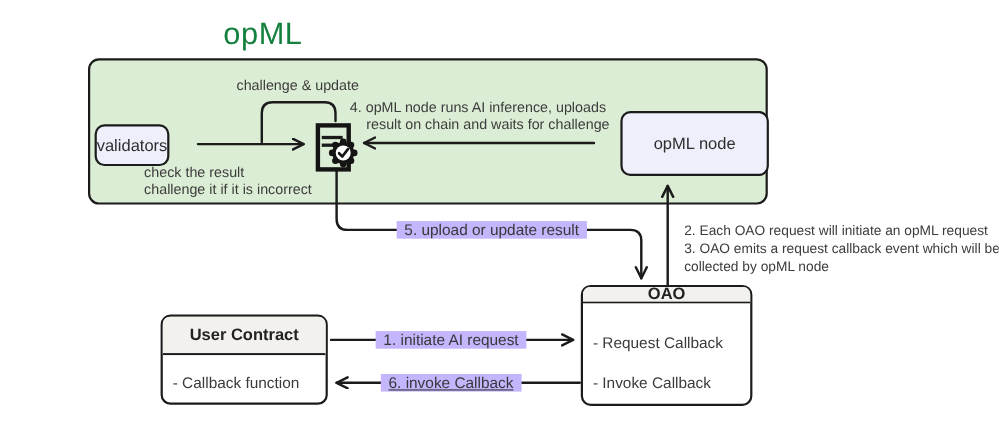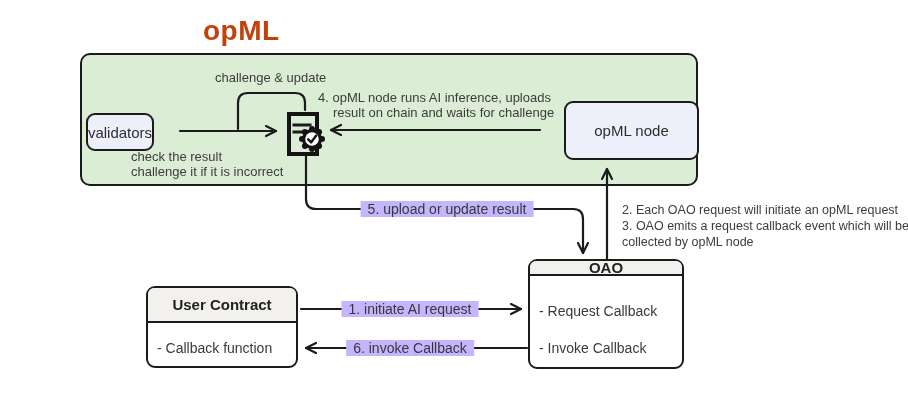--- a/index.html
+++ b/index.html
@@ -8,21 +8,21 @@
     --header-fill:#f2f1ed;
     --line:#1b1b1b;
     --note-text:#3c3c3c;
   }
   html,body{margin:0;padding:0;background:#fff;}
   .canvas{
     position:relative;width:908px;height:406px;background:#ffffff;overflow:hidden;
     font-family:"Liberation Sans","DejaVu Sans",sans-serif;color:var(--note-text);
   }
   .title{
-    position:absolute;left:203px;top:15px;font-size:28px;font-weight:bold;color:#c2410c;
+    position:absolute;left:203px;top:15px;font-size:28px;font-weight:normal;color:#15803d;
     letter-spacing:.5px;
     text-align:right;
   }
   .green-region{
     position:absolute;left:80px;top:53px;width:618px;height:133px;box-sizing:border-box;
     background:var(--green-fill);border:2.5px solid var(--line);border-radius:10px;
   }
   svg.wires{position:absolute;left:0;top:0;width:908px;height:406px;}
   .wire{stroke:var(--line);stroke-width:2.2;fill:none;stroke-linecap:round;stroke-linejoin:round;}
   .thick{stroke:var(--line);fill:none;stroke-linecap:square;}
@@ -121,21 +121,21 @@
     <div class="indent">result on chain and waits for challenge</div>
   </div>
 
   <div class="note check-note">
     <div>check the result</div>
     <div>challenge it if it is incorrect</div>
   </div>
 
   <div class="line-label" style="left:447px;top:209px;">5. upload or update result</div>
   <div class="line-label" style="left:410px;top:309px;">1. initiate AI request</div>
-  <div class="line-label" style="left:410px;top:348px;">6. invoke Callback</div>
+  <div class="line-label" style="left:410px;top:348px;text-decoration:underline;">6. invoke Callback</div>
 
   <div class="note oao-note">
     <div>2. Each OAO request will initiate an opML request</div>
     <div>3. OAO emits a request callback event which will be</div>
     <div>collected by opML node</div>
   </div>
 
   <div class="entity user-contract">
     <div class="entity-header">User Contract</div>
     <div class="entity-row uc-row1">- Callback function</div>

